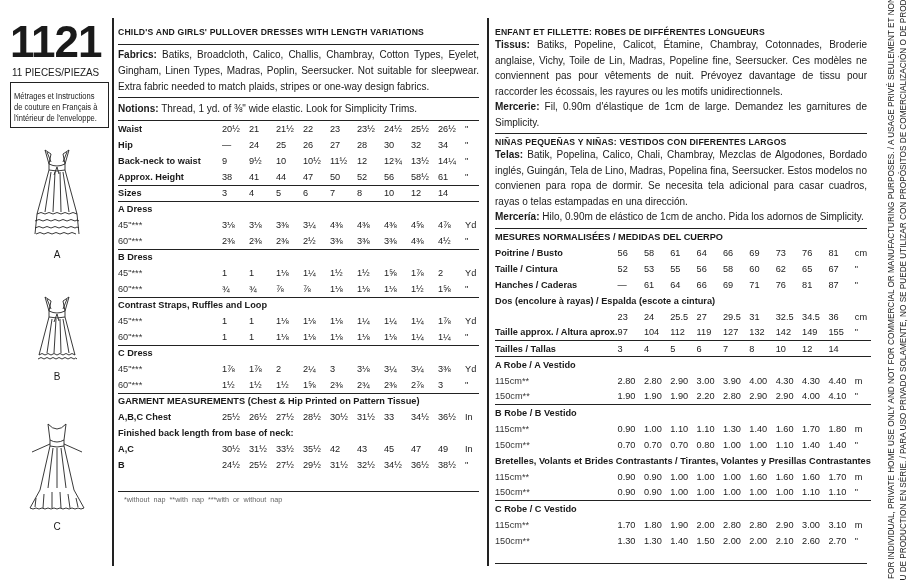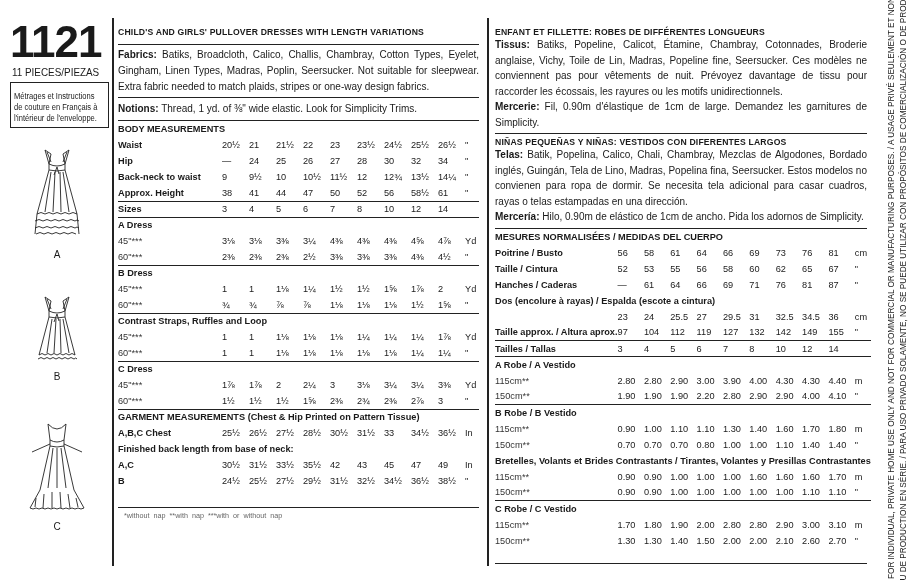--- a/index.html
+++ b/index.html
@@ -128,23 +128,20 @@
         <col>
         <col>
         <col>
         <col>
         <col>
         <col>
         <col style="width:14px">
       </colgroup>
     <tbody id="en-tbody">
         <tr>
-          <td class="lbl" colspan="11">BODY MEASUREMENTS</td>
-        </tr>
-        <tr>
           <td class="lbl">Waist</td>
           <td class="val">20½</td>
           <td class="val">21</td>
           <td class="val">21½</td>
           <td class="val">22</td>
           <td class="val">23</td>
           <td class="val">23½</td>
           <td class="val">24½</td>
           <td class="val">25½</td>
           <td class="val">26½</td>

